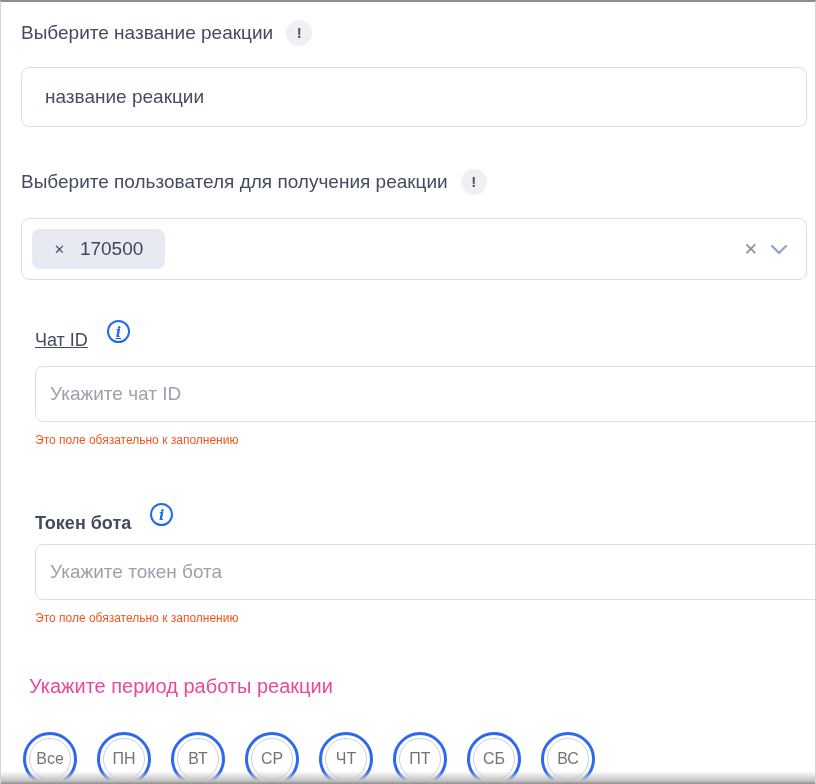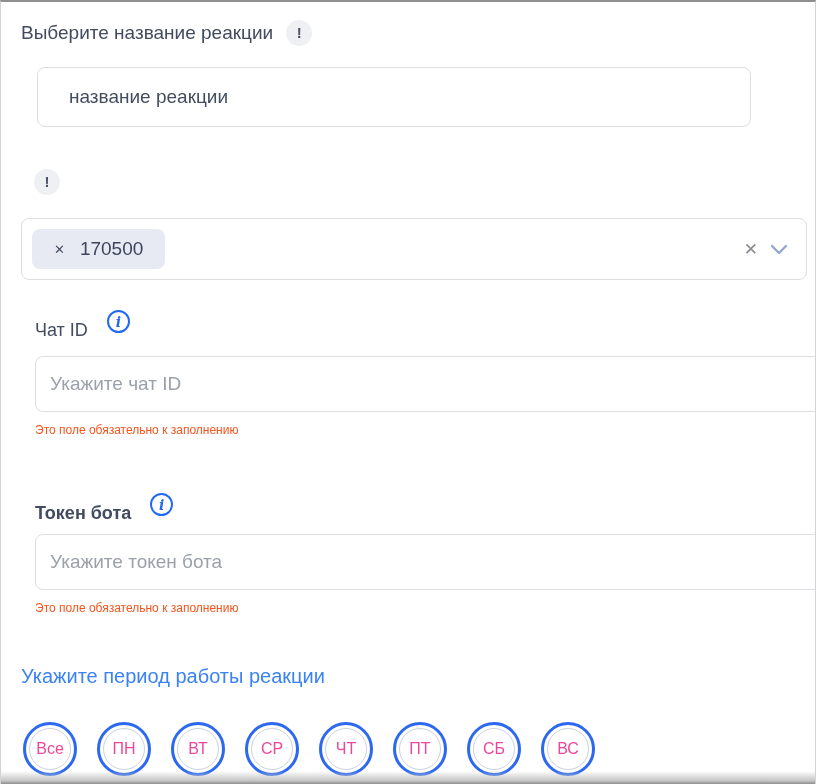--- a/index.html
+++ b/index.html
@@ -37,21 +37,21 @@
 
   
   .text-input {
     display: block;
     border: 1px solid #dcdee3; border-radius: 8px;
     font-family: "Liberation Sans", "DejaVu Sans", sans-serif;
     font-size: 19px; color: #444e61;
     outline: none; background: #ffffff;
   }
   .text-input::placeholder { color: #9ba1ac; opacity: 1; }
-  .input-main { margin: 21px 10px 0 36px; width: 714px; height: 60px; padding: 0 0 0 31px; }
+  .input-main { margin: 21px 10px 0 20px; width: 786px; height: 60px; padding: 0 0 0 23px; }
   .input-inner { width: 795px; height: 56px; padding: 0 0 0 14px; }
   .input-chat  { margin: 14px 0 0 34px; }
   .input-token { margin: 9px 16px 0 34px; }
 
   
   .multiselect {
     margin: 23px 10px 0 20px; width: 786px; height: 62px;
     border: 1px solid #dcdee3; border-radius: 8px;
     display: flex; align-items: center;
     padding: 0 18px 0 10px;
@@ -74,59 +74,59 @@
     margin-right: 12px; cursor: pointer;
   }
   .ms-caret { display: inline-flex; align-items: center; cursor: pointer; }
 
   
   .field-label-row {
     display: flex; align-items: flex-end;
     margin-left: 34px;
     color: #424b5f; font-size: 18px; line-height: 24px;
   }
-  .field-label-row.chat  { margin-top: 38px; }
+  .field-label-row.chat  { margin-top: 48px; text-decoration: underline; }
   .field-label-row.token { margin-top: 61px; font-weight: bold; }
   .info-icon {
     position: relative; top: -9px;
     width: 23px; height: 23px; margin-left: 19px;
     border: 2px solid #2069f0; border-radius: 50%;
     color: #2069f0;
     font-family: "DejaVu Serif", serif; font-style: italic; font-weight: bold;
     font-size: 14px; line-height: 1;
     display: inline-flex; align-items: center; justify-content: center;
     cursor: pointer; flex: 0 0 auto;
   }
 
   .error-text {
     margin: 8px 0 0 34px;
     color: #f4551c; font-size: 12px; line-height: 20px;
   }
   .err2 { margin-top: 8px; }
 
   
   .period-heading {
-    margin: 46px 20px 0 20px;
-    color: #3b82f6; font-size: 20px; line-height: 24px;
+    margin: 46px 20px 0 28px;
+    color: #ec4899; font-size: 20px; line-height: 24px;
   }
   .days-row {
     margin: 34px 0 0 22px;
     display: flex; gap: 20px;
   }
   .day-btn {
     width: 54px; height: 54px; border-radius: 50%;
     border: 3px solid #2c69f0; background: #ffffff;
     display: flex; align-items: center; justify-content: center;
     cursor: pointer; flex: 0 0 auto; padding: 0;
   }
   .day-inner {
     width: 42px; height: 42px; border-radius: 50%;
     border: 1px solid #ccd2db;
     display: flex; align-items: center; justify-content: center;
-    color: #ec4899; font-size: 16px;
+    color: #737373; font-size: 16px;
     font-family: "Liberation Sans", "DejaVu Sans", sans-serif;
   }
 
   .bottom-fade {
     position: absolute; left: 0; right: 0; bottom: 0; height: 13px;
     background: linear-gradient(to bottom, rgba(190,190,190,0) 0%, #c4c4c4 75%, #8e8e8e 100%);
     pointer-events: none;
   }
 </style>
 </head>
@@ -134,20 +134,21 @@
 
 <div class="panel">
 
   <div class="label-row row1">
     <span>Выберите название реакции</span>
     <span class="warn-badge">!</span>
   </div>
   <input class="text-input input-main" type="text" value="название реакции" style="">
 
   <div class="label-row row2">
+    <span>Выберите пользователя для получения реакции</span>
     <span class="warn-badge">!</span>
   </div>
   <div class="multiselect">
     <span class="tag">
       <span class="tag-remove">✕</span>
       <span>170500</span>
     </span>
     <span class="ms-spacer"></span>
     <span class="ms-clear">✕</span>
     <span class="ms-caret">

